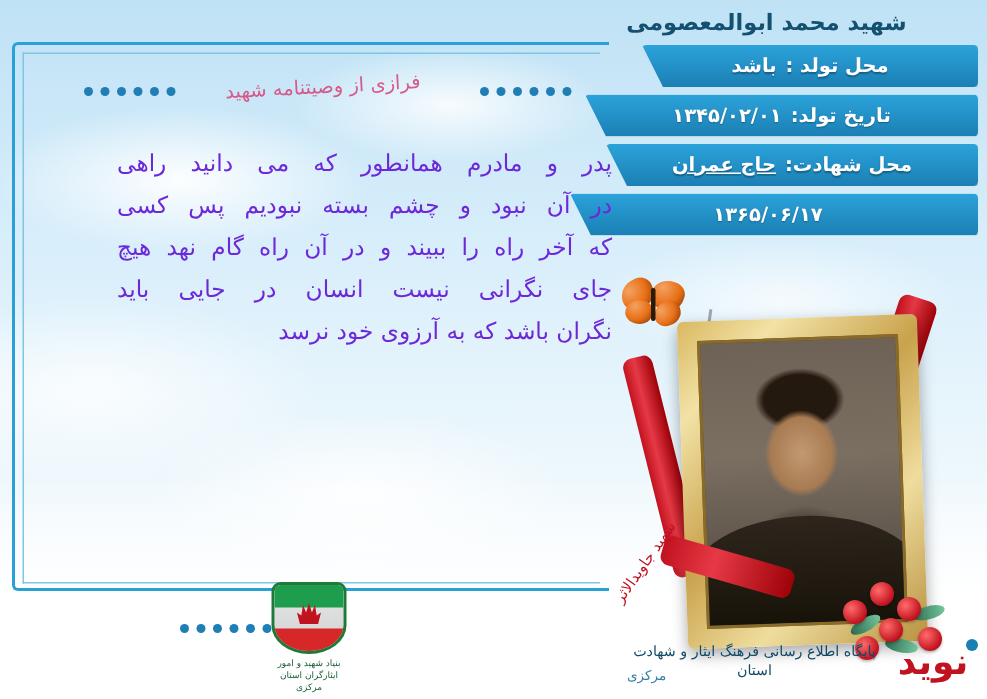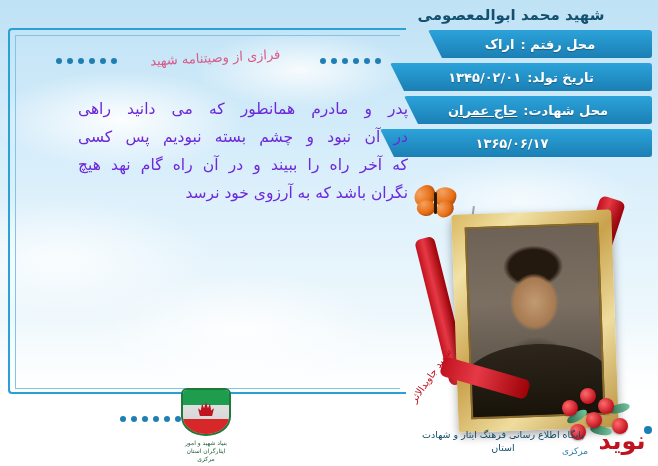--- a/index.html
+++ b/index.html
@@ -358,21 +358,21 @@
     line-height: 13px;
   }
   .footer-sub {
     position: absolute;
     right: 66px;
     top: 26px;
     width: 170px;
     font-size: 9px;
     color: #2f7fa6;
     direction: rtl;
-    text-align: right;
+    text-align: left;
   }
 
   
   .seal {
     position: absolute;
     left: 408px;
     top: 398px;
     font-size: 10px;
     color: #c1121f;
     direction: rtl;
@@ -413,22 +413,22 @@
       <span></span>
       <span></span>
       <span></span>
   </div>
 
   <div class="martyr-name">شهید محمد ابوالمعصومی</div>
 
   <div class="info-list">
     <div class="info-row w1">
       <div class="bar"></div>
-      <div class="txt">محل رفتم :</div>
-      <div class="txt" style="margin-right:6px;">اراک</div>
+      <div class="txt">محل تولد :</div>
+      <div class="txt" style="margin-right:6px;">باشد</div>
     </div>
     <div class="info-row w2">
       <div class="bar"></div>
       <div class="txt">تاریخ تولد:</div>
       <div class="txt" style="margin-right:6px;">۱۳۴۵/۰۲/۰۱</div>
     </div>
     <div class="info-row w3">
       <div class="bar"></div>
       <div class="txt">محل شهادت:</div>
       <div class="txt" style="margin-right:6px;text-decoration:underline;">حاج عمران</div>
@@ -438,20 +438,21 @@
       <div class="txt" style="margin-right:8px;">۱۳۶۵/۰۶/۱۷</div>
     </div>
   </div>
 
   <div class="poem-caption">فرازی از وصیتنامه شهید</div>
 
   <div class="poem">
     <div>پدر و مادرم همانطور که می دانید راهی</div>
     <div>در آن نبود و چشم بسته نبودیم پس کسی</div>
     <div>که آخر راه را ببیند و در آن راه گام نهد هیچ</div>
+    <div>جای نگرانی نیست انسان در جایی باید</div>
     <div style="text-align-last:right;">نگران باشد که به آرزوی خود نرسد</div>
   </div>
 
   <div class="ribbon-b"></div>
   <div class="ribbon-a"></div>
 
   <div class="butterfly">
     <div class="bf-wing l1"></div>
     <div class="bf-wing l2"></div>
     <div class="bf-wing r1"></div>

